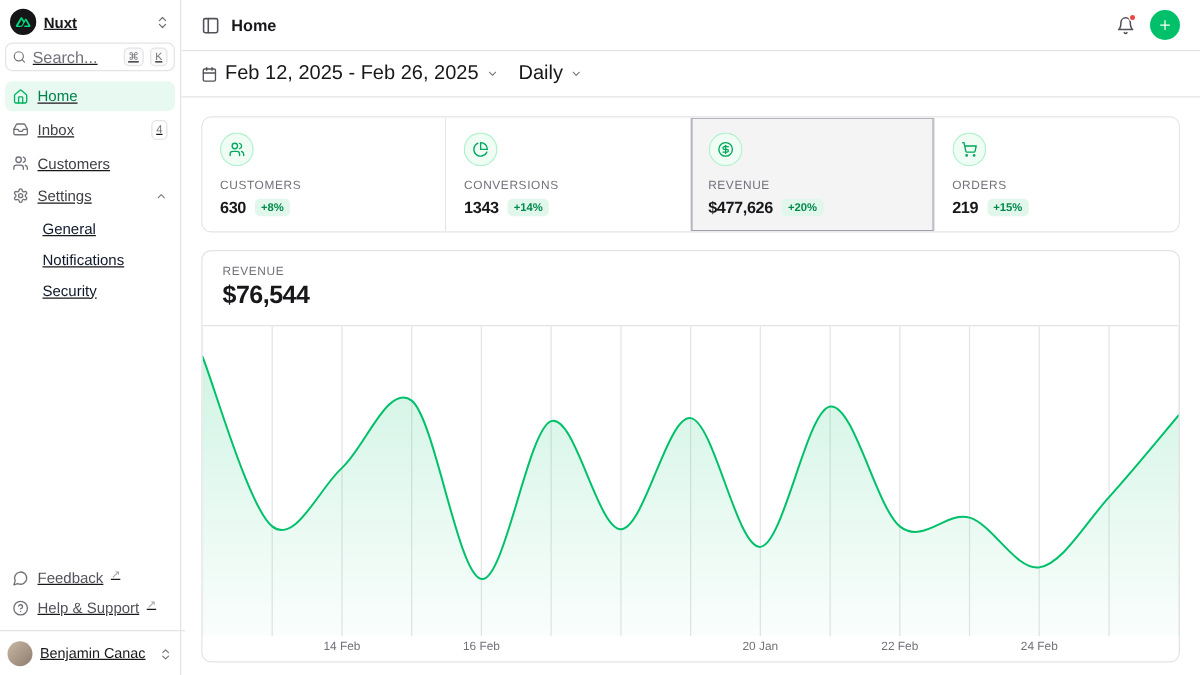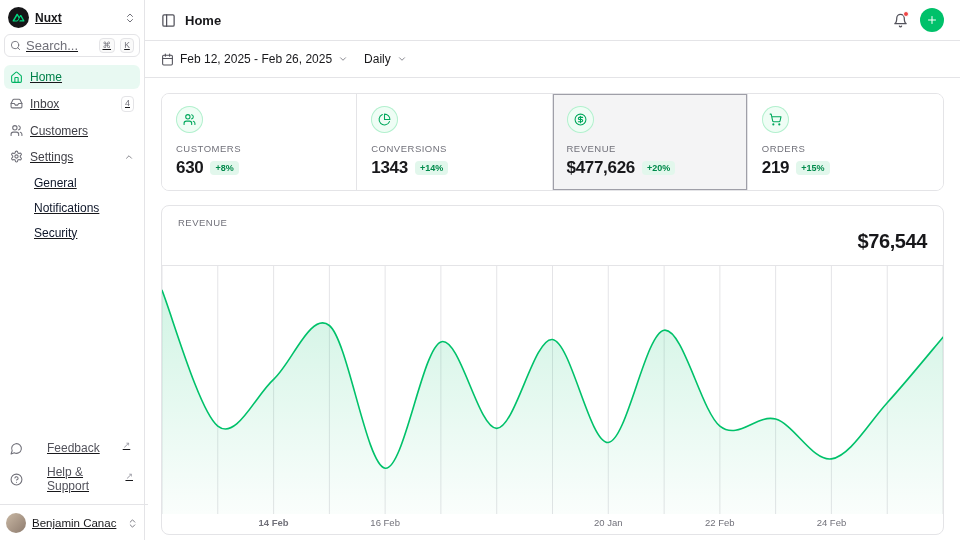--- a/index.html
+++ b/index.html
@@ -19,58 +19,58 @@
   .search input::placeholder { color:#71717a; }
   .kbd { font-size:8.5px; color:#71717a; border:1px solid #e4e4e7; background:#fafafa; border-radius:4px; padding:1px 3px; min-width:14px; text-align:center; line-height:1.2; }
   .nav-item { display:flex; align-items:center; gap:7px; padding:5px 6px; border-radius:6px; font-size:12px; color:#3f3f46; font-weight:500; cursor:pointer; margin-bottom:2px; }
   .nav-item .ni { color:#71717a; flex:0 0 13px; }
   .nav-item.active { background:rgba(0,193,106,0.09); color:#00814a; }
   .nav-item.active .ni { color:#00b463; }
   .count-badge { margin-left:auto; border:1px solid #e4e4e7; border-radius:4px; font-size:9px; padding:0 3px; color:#71717a; line-height:1.5; }
   .tail { margin-left:auto; color:#71717a; }
   .sub-item { padding:5px 6px 5px 30px; font-size:12px; color:#0f172a; border-radius:6px; cursor:pointer; margin-bottom:1px; font-weight:500; }
   .spacer { flex:1; }
-  .foot-item { display:flex; align-items:center; gap:24px; padding:5px 6px; border-radius:6px; font-size:12px; color:#52525b; font-weight:500; cursor:pointer; }
+  .foot-item { display:flex; align-items:center; gap:7px; padding:5px 6px; border-radius:6px; font-size:12px; color:#52525b; font-weight:500; cursor:pointer; }
   .foot-item .ni { color:#71717a; flex:0 0 13px; }
   .ext { font-size:9px; color:#a1a1aa; position:relative; top:-3px; left:-1px; }
   .user-row { border-top:1px solid #e4e4e7; margin:6px -8px 0; padding:8px 10px 3px; display:flex; align-items:center; gap:6px; cursor:pointer; }
   .avatar { width:20px; height:20px; border-radius:50%; background:linear-gradient(135deg,#c9b8a4,#8d7b6e); flex:0 0 20px; }
   .user-name { font-size:11.5px; font-weight:500; flex:1; white-space:nowrap; overflow:hidden; }
 
   
   .main { flex:1; min-width:0; display:flex; flex-direction:column; }
   .header { height:41px; flex:0 0 41px; border-bottom:1px solid #e4e4e7; display:flex; align-items:center; padding:0 16px; gap:9px; }
   .panel-toggle { color:#52525b; cursor:pointer; }
   .page-title { font-size:13px; font-weight:700; }
   .header-right { margin-left:auto; display:flex; align-items:center; gap:12px; }
   .bell { position:relative; color:#52525b; cursor:pointer; }
   .bell .dot { position:absolute; top:-2px; right:-1px; width:6px; height:6px; border-radius:50%; background:#ef4444; border:1px solid #fff; }
   .add-btn { width:24px; height:24px; border-radius:50%; background:#00c16a; color:#fff; display:flex; align-items:center; justify-content:center; cursor:pointer; border:none; }
   .toolbar { height:37px; flex:0 0 37px; border-bottom:1px solid #e4e4e7; display:flex; align-items:center; padding:0 16px; gap:16px; }
-  .tb-btn { display:flex; align-items:center; gap:6px; font-size:12px; font-weight:500; color:#18181b; cursor:pointer; background:none; border:none; font-family:inherit; }
+  .tb-btn { display:flex; align-items:center; gap:6px; font-size:16px; font-weight:500; color:#18181b; cursor:pointer; background:none; border:none; font-family:inherit; }
   .tb-btn .ni { color:#52525b; }
   .tb-btn .chev { color:#71717a; }
   .content { flex:1; padding:15px 16px 0; overflow:hidden; }
 
   
   .stats { display:grid; grid-template-columns:repeat(4,1fr); border:1px solid #e4e4e7; border-radius:8px; overflow:hidden; background:#fff; }
   .stat-cell { padding:12px 14px; border-right:1px solid #e4e4e7; cursor:pointer; background:#fff; }
   .stat-cell:last-child { border-right:none; }
   .stat-cell.selected { background:#f4f4f5; box-shadow:inset 0 0 0 1px #9f9fa8; }
   .stat-icon { width:27px; height:27px; border-radius:50%; background:#effdf5; box-shadow:inset 0 0 0 1px #b3f0ce; color:#00a85c; display:flex; align-items:center; justify-content:center; }
   .stat-label { margin-top:10px; font-size:9.5px; letter-spacing:0.5px; color:#71717a; font-weight:500; }
   .stat-value-row { display:flex; align-items:center; gap:7px; margin-top:4px; }
-  .stat-value { font-size:17px; font-weight:700; letter-spacing:-0.3px; }
+  .stat-value { font-size:13px; font-weight:700; letter-spacing:-0.3px; }
   .delta { font-size:9px; font-weight:700; color:#008a4b; background:#e2f7ec; padding:2px 5px; border-radius:4px; }
 
   
   .chart-card { margin-top:14px; border:1px solid #e4e4e7; border-radius:8px; background:#fff; height:330px; overflow:hidden; }
   .card-head { padding:11px 16px 12px; border-bottom:1px solid #e4e4e7; }
   .card-label { font-size:9.5px; letter-spacing:0.5px; color:#71717a; font-weight:500; }
-  .card-value { font-size:20px; font-weight:700; margin-top:2px; letter-spacing:-0.4px;text-align:right; }
+  .card-value { font-size:20px; font-weight:700; margin-top:2px; letter-spacing:-0.4px; }
   .chart-wrap { position:relative; height:248px; }
   .chart-wrap svg { position:absolute; inset:0; width:100%; height:100%; }
   .xlabels { position:relative; height:20px; }
   .xlabels span { position:absolute; top:3px; transform:translateX(-50%); font-size:9.5px; color:#71717a; white-space:nowrap; }
 </style>
 </head>
 <body>
 
 <aside class="sidebar">
   <div class="ws-row">
@@ -331,21 +331,21 @@
             <line x1="564.3" y1="0" x2="564.3" y2="248" stroke="#e4e4e7" vector-effect="non-scaling-stroke"></line>
             <line x1="620.7" y1="0" x2="620.7" y2="248" stroke="#e4e4e7" vector-effect="non-scaling-stroke"></line>
             <line x1="677.1" y1="0" x2="677.1" y2="248" stroke="#e4e4e7" vector-effect="non-scaling-stroke"></line>
             <line x1="733.6" y1="0" x2="733.6" y2="248" stroke="#e4e4e7" vector-effect="non-scaling-stroke"></line>
             <line x1="790.0" y1="0" x2="790.0" y2="248" stroke="#e4e4e7" vector-effect="non-scaling-stroke"></line>
             <path d="M 0.0 24.4 C 9.4 47.0 37.6 145.3 56.4 160.1 C 75.2 174.9 94.0 130.1 112.9 113.3 C 131.7 96.5 150.5 44.7 169.3 59.5 C 188.1 74.3 206.9 199.5 225.7 202.2 C 244.5 204.9 263.3 82.5 282.1 75.9 C 301.0 69.2 319.8 162.8 338.6 162.4 C 357.4 162.0 376.2 71.2 395.0 73.5 C 413.8 75.9 432.6 178.0 451.4 176.5 C 470.2 174.9 489.0 66.9 507.9 64.2 C 526.7 61.4 545.5 145.3 564.3 160.1 C 583.1 174.9 601.9 147.6 620.7 153.1 C 639.5 158.5 658.3 195.6 677.1 192.9 C 696.0 190.1 714.8 157.0 733.6 136.7 C 752.4 116.4 780.6 82.1 790.0 71.2 L 790 248 L 0 248 Z" fill="url(#ag)" stroke="none"></path>
             <path d="M 0.0 24.4 C 9.4 47.0 37.6 145.3 56.4 160.1 C 75.2 174.9 94.0 130.1 112.9 113.3 C 131.7 96.5 150.5 44.7 169.3 59.5 C 188.1 74.3 206.9 199.5 225.7 202.2 C 244.5 204.9 263.3 82.5 282.1 75.9 C 301.0 69.2 319.8 162.8 338.6 162.4 C 357.4 162.0 376.2 71.2 395.0 73.5 C 413.8 75.9 432.6 178.0 451.4 176.5 C 470.2 174.9 489.0 66.9 507.9 64.2 C 526.7 61.4 545.5 145.3 564.3 160.1 C 583.1 174.9 601.9 147.6 620.7 153.1 C 639.5 158.5 658.3 195.6 677.1 192.9 C 696.0 190.1 714.8 157.0 733.6 136.7 C 752.4 116.4 780.6 82.1 790.0 71.2" fill="none" stroke="#00c16a" stroke-width="1.6" vector-effect="non-scaling-stroke" stroke-linejoin="round" stroke-linecap="round"></path>
           </svg>
       </div>
       <div class="xlabels" id="xlabels">
-          <span style="left: 14.2857%; font-weight: bold;">14 Feb</span>
+          <span style="left: 14.2857%;">14 Feb</span>
           <span style="left: 28.5714%;">16 Feb</span>
           <span style="left: 42.8571%; margin-top: 36px;">18 Feb</span>
           <span style="left: 57.1429%;">20 Jan</span>
           <span style="left: 71.4286%;">22 Feb</span>
           <span style="left: 85.7143%;">24 Feb</span>
         </div>
     </div>
 
   </div>
 </div>

